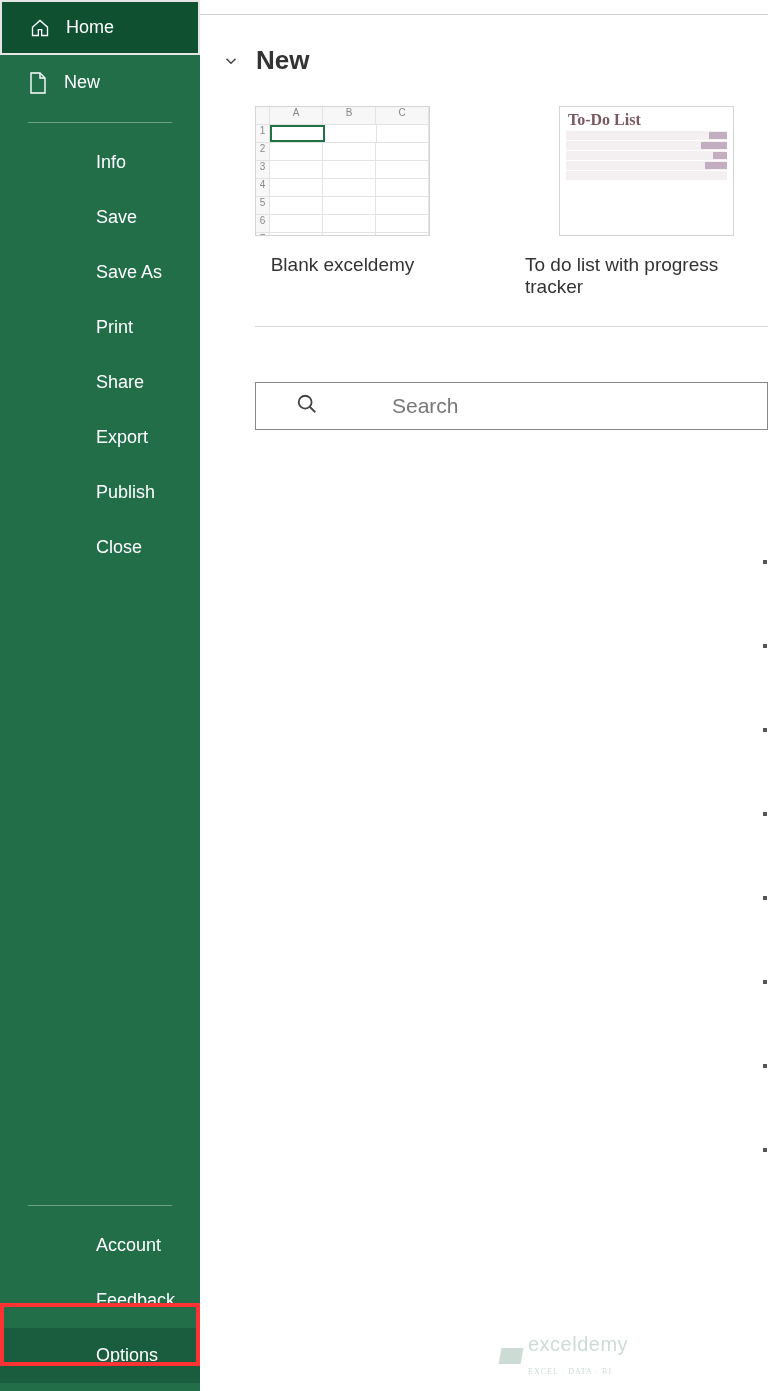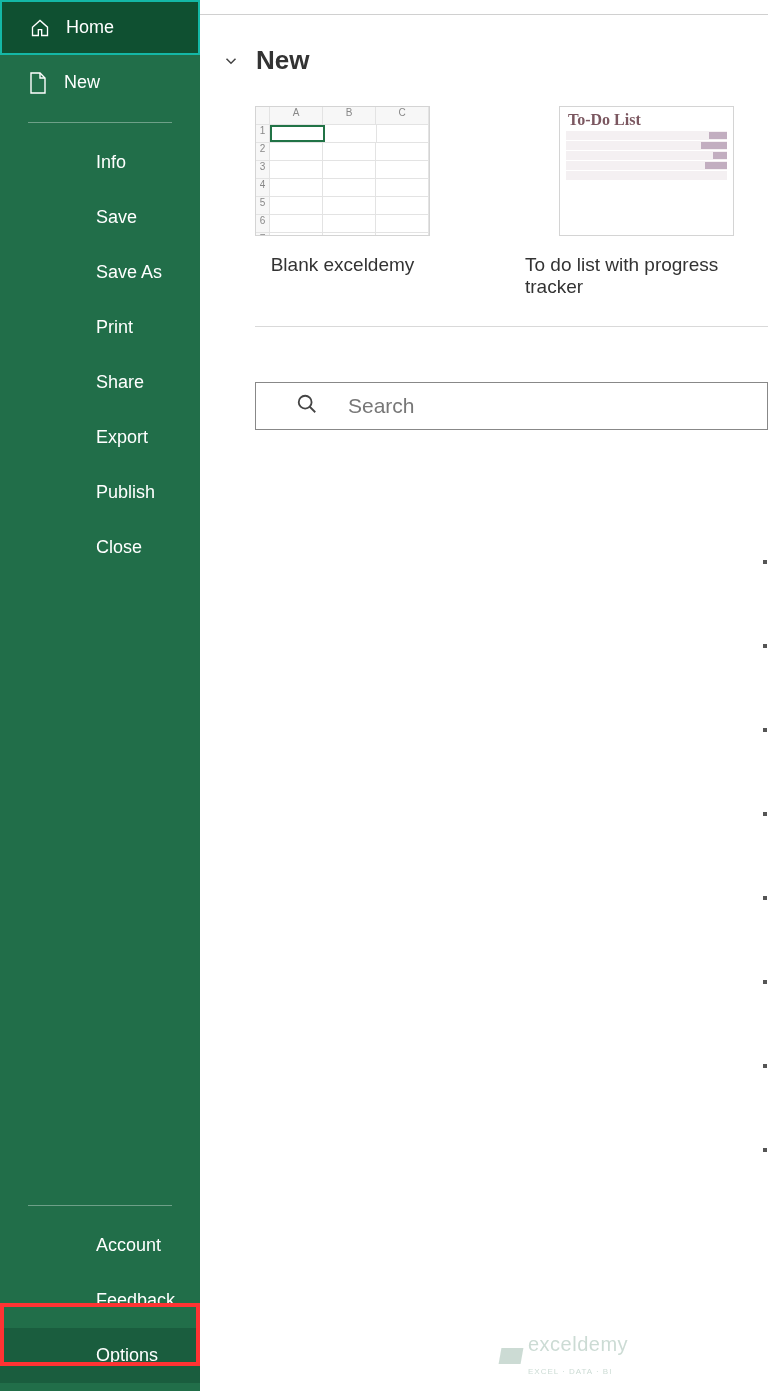--- a/index.html
+++ b/index.html
@@ -23,21 +23,21 @@
   }
   .side-item {
     display: flex;
     align-items: center;
     height: 55px;
     padding-left: 26px;
     cursor: pointer;
   }
   .side-item.home {
     background: #0f5031;
-    border: 2px solid #14b8a6;
+    border: 2px solid #e5e5e5;
     margin: 0;
     height: 55px;
   }
   .side-item .icon {
     width: 24px;
     margin-right: 14px;
     display: inline-flex;
     justify-content: center;
   }
   .sub {
@@ -132,20 +132,21 @@
   .main-divider {
     height:1px;background:#d9d9d9;margin:28px 0 0 55px;
   }
   .search-wrap{
     margin:55px 0 0 55px;
     height:48px;
     border:1px solid #888;
     display:flex;
     align-items:center;
     padding-left:40px;
+    gap:44px;
   }
   .search-wrap .sicon{margin-right:30px;}
   .search-wrap input{
     border:none;outline:none;font-size:21px;flex:1;color:#333;
     background:transparent;
   }
   .search-wrap input::placeholder{color:#777;}
   
   .watermark{
     position:absolute;
@@ -340,21 +341,21 @@
             <path d="M15 15 L21 21"></path>
           </svg>
       </span>
       <input type="text" placeholder="Search" style="">
     </div>
 
     <div class="watermark">
       <div class="logo"></div>
       <div>
         <div>exceldemy</div>
-        <div class="sub" style="all:unset;font-size:8px;letter-spacing:1px;color:#b7cdc3;">EXCEL · DATA · BI</div>
+        <div class="sub" style="all:unset;font-size:8px;letter-spacing:1px;color:#b7cdc3;font-family:Liberation Serif, serif;">EXCEL · DATA · BI</div>
       </div>
     </div>
 
     <div class="right-dots">
       <span></span>
         <span></span>
         <span></span>
         <span></span>
         <span></span>
         <span></span>

